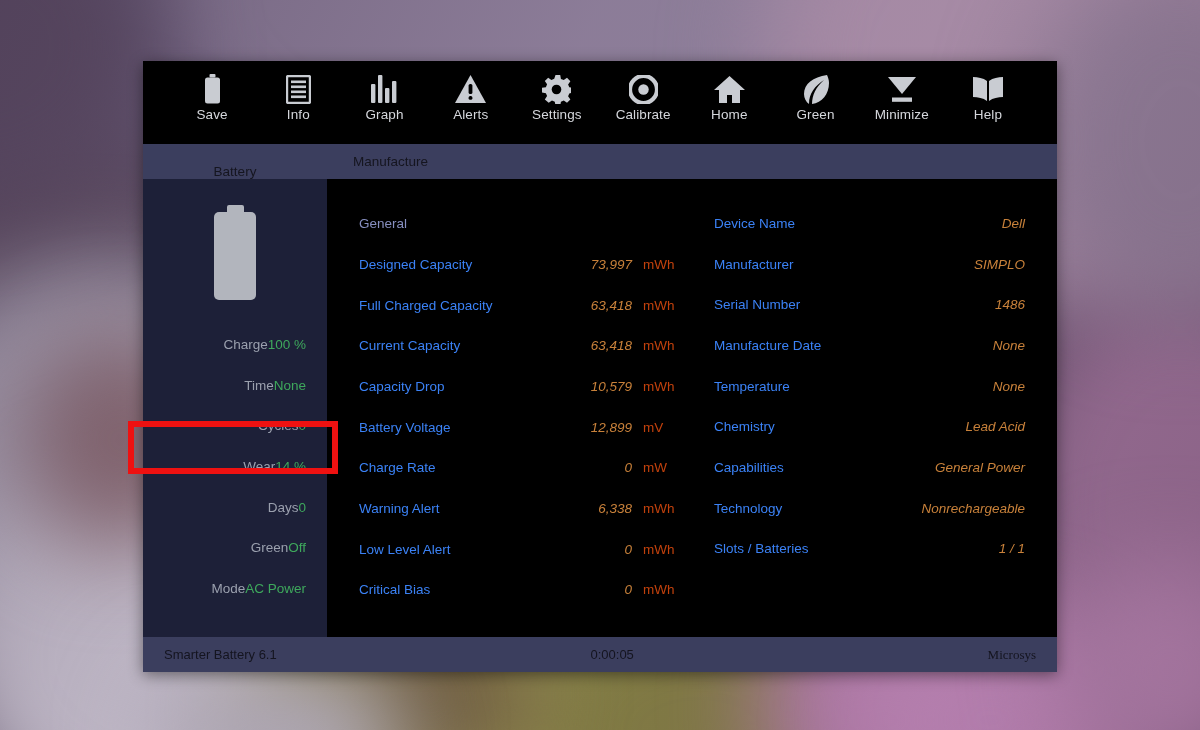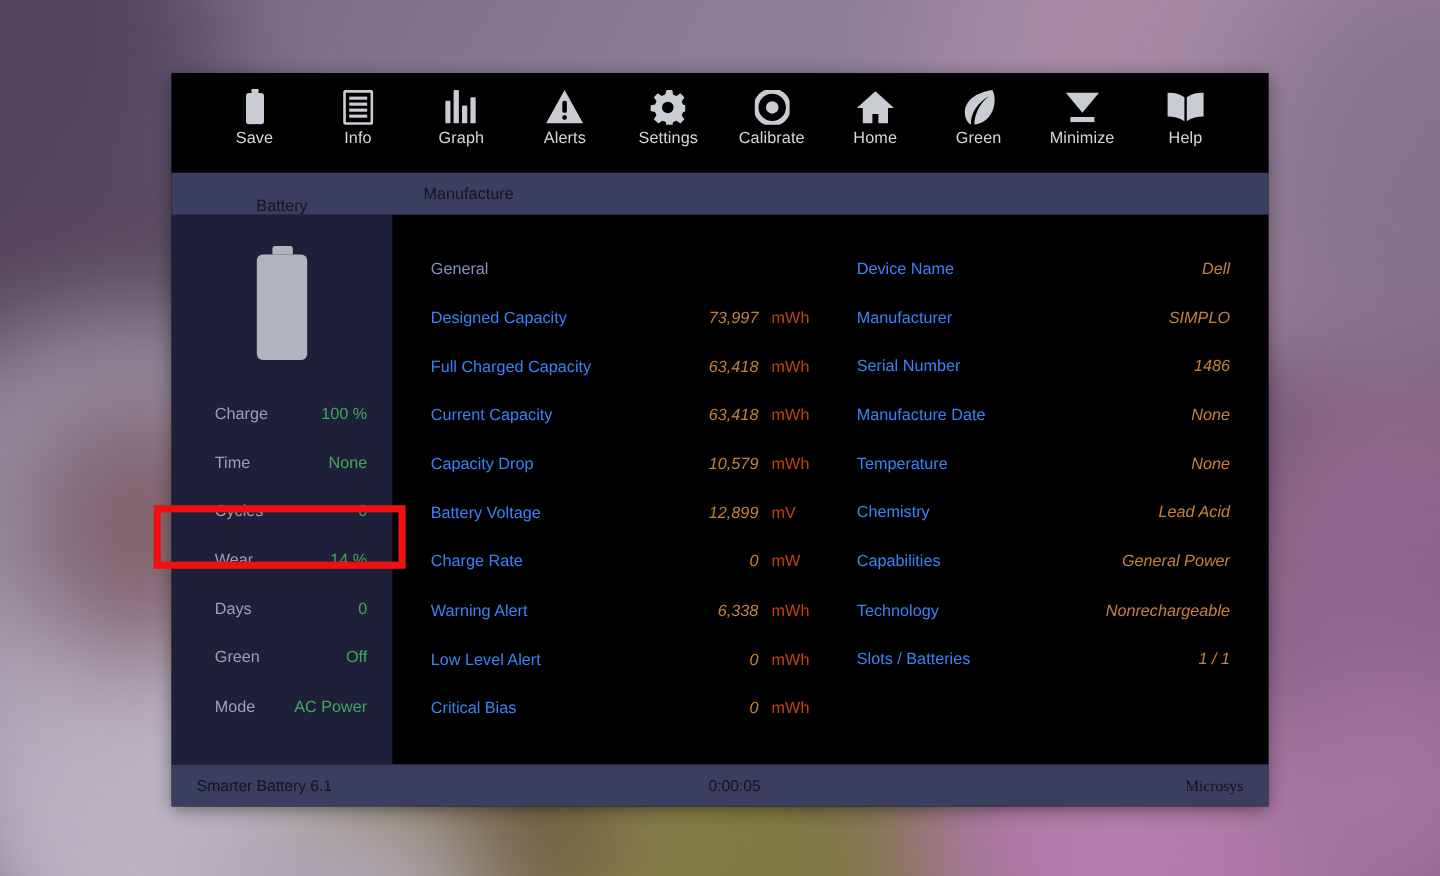--- a/index.html
+++ b/index.html
@@ -142,25 +142,24 @@
     margin: 0 auto;
   }
   #battery-glyph .shell {
     width: 42px; height: 88px;
     background: #b2b5bd;
     border-radius: 5px;
   }
   .stat-row {
     display: flex;
     align-items: center;
-    justify-content: space-between;
+    justify-content: flex-end;
     padding: 0 21px 0 36px;
     height: 40.7px;
     font-size: 13.5px;
-    gap: 15px;
   }
   .stat-label { color: #9ba0ae; }
   .stat-value { color: #3ea85c; }
 
   #wear-highlight {
     position: absolute;
     left: -15px;
     top: 242px;
     width: 210px;
     height: 53px;

